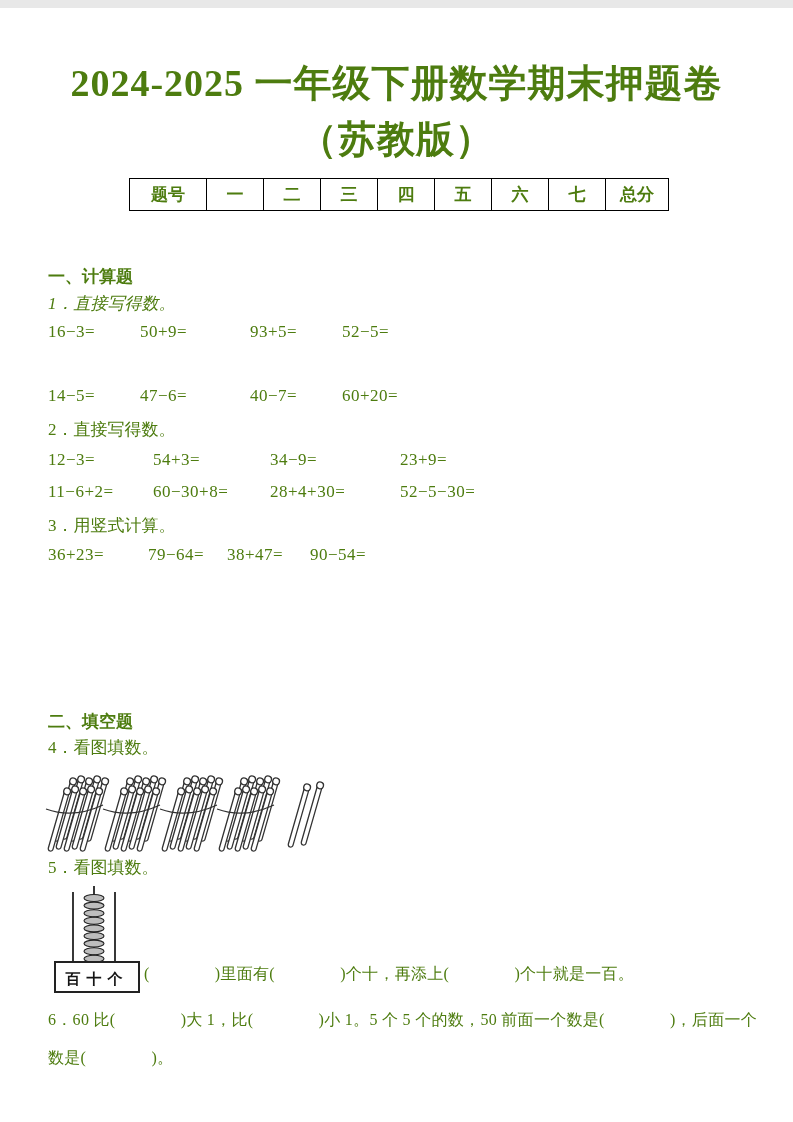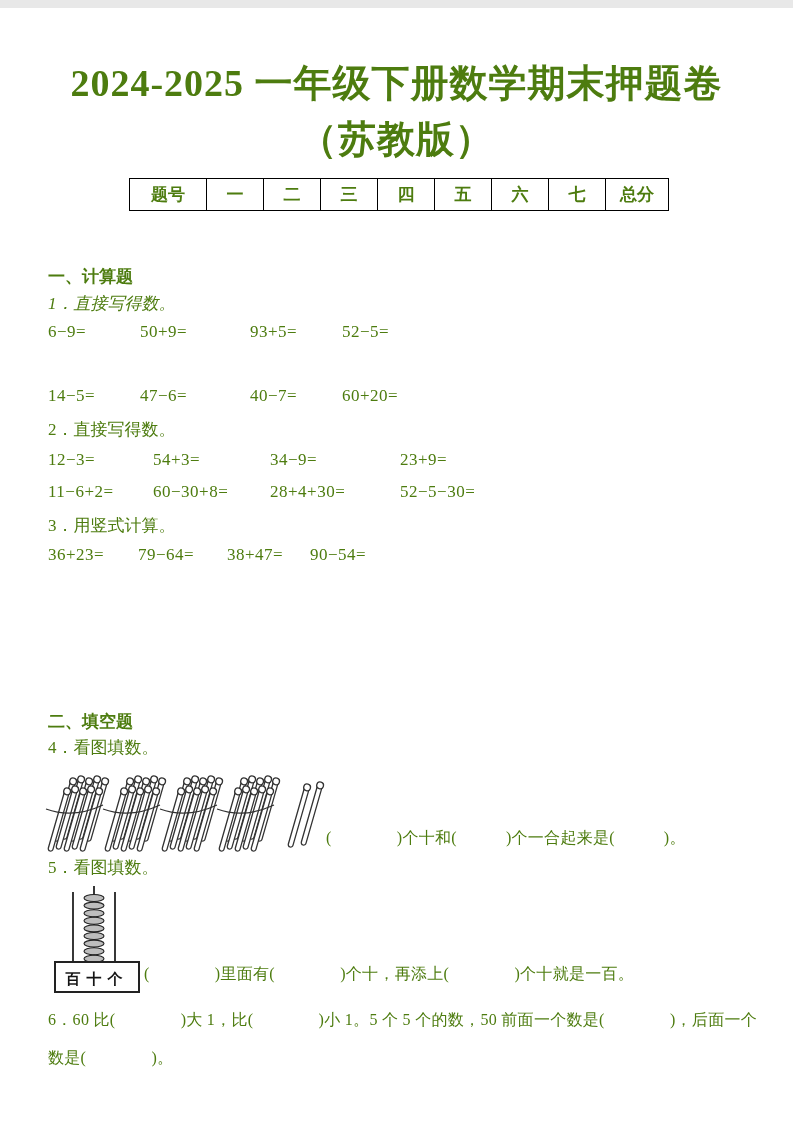--- a/index.html
+++ b/index.html
@@ -38,29 +38,29 @@
 
   <table class="abs score-table" style="top:170px;left:129px;padding-left:34px;">
     <tbody>
       <tr id="score-header-row"><td>题号</td><td>一</td><td>二</td><td>三</td><td>四</td><td>五</td><td>六</td><td>七</td><td>总分</td></tr>
     </tbody>
   </table>
 
   <div class="abs heading" style="top:257px;left:48px;">一、计算题</div>
 
   <div class="abs qlabel" style="top:284px;left:48px;font-style:italic;">1．直接写得数。</div>
-  <div class="abs eqrow" style="top:314px;left:48px;width:420px;"><span style="left: 0px;">6−9=</span><span style="left: 92px;">50+9=</span><span style="left: 202px;">93+5=</span><span style="left: 294px;">52−5=</span></div>
+  <div class="abs eqrow" style="top:314px;left:48px;width:420px;"><span style="left: 0px;">16−3=</span><span style="left: 92px;">50+9=</span><span style="left: 202px;">93+5=</span><span style="left: 294px;">52−5=</span></div>
   <div class="abs eqrow" style="top:378px;left:48px;width:420px;"><span style="left: 0px;">14−5=</span><span style="left: 92px;">47−6=</span><span style="left: 202px;">40−7=</span><span style="left: 294px;">60+20=</span></div>
 
   <div class="abs qlabel" style="top:410px;left:48px;">2．直接写得数。</div>
   <div class="abs eqrow" style="top:442px;left:48px;width:500px;"><span style="left: 0px;">12−3=</span><span style="left: 105px;">54+3=</span><span style="left: 222px;">34−9=</span><span style="left: 352px;">23+9=</span></div>
   <div class="abs eqrow" style="top:474px;left:48px;width:500px;"><span style="left: 0px;">11−6+2=</span><span style="left: 105px;">60−30+8=</span><span style="left: 222px;">28+4+30=</span><span style="left: 352px;">52−5−30=</span></div>
 
   <div class="abs qlabel" style="top:506px;left:48px;">3．用竖式计算。</div>
-  <div class="abs eqrow" style="top:537px;left:48px;width:420px;"><span style="left: 0px;">36+23=</span><span style="left: 90px;">79−64=</span><span style="left: 179px;">38+47=</span><span style="left: 262px;">90−54=</span></div>
+  <div class="abs eqrow" style="top:537px;left:48px;width:420px;"><span style="left: 0px;">36+23=</span><span style="left: 100px;">79−64=</span><span style="left: 179px;">38+47=</span><span style="left: 262px;">90−54=</span></div>
 
   <div class="abs heading" style="top:702px;left:48px;">二、填空题</div>
 
   <div class="abs qlabel" style="top:728px;left:48px;">4．看图填数。</div>
 
   <svg id="sticks-svg" class="abs" style="top:753px;left:45px;" width="300" height="96" viewBox="0 0 300 96">
       <g transform="translate(11,80) rotate(16)">
         <rect x="-2.4" y="-62" width="4.8" height="62" rx="2.4" fill="#ffffff" stroke="#333333" stroke-width="1.3"></rect>
         <circle cx="0" cy="-62" r="3.4" fill="#ffffff" stroke="#333333" stroke-width="1.3"></circle>
       </g>
@@ -227,21 +227,20 @@
       <g transform="translate(245,86) rotate(16)">
         <rect x="-2.4" y="-62" width="4.8" height="62" rx="2.4" fill="#ffffff" stroke="#333333" stroke-width="1.3"></rect>
         <circle cx="0" cy="-62" r="3.4" fill="#ffffff" stroke="#333333" stroke-width="1.3"></circle>
       </g>
       <g transform="translate(258,84) rotate(16)">
         <rect x="-2.4" y="-62" width="4.8" height="62" rx="2.4" fill="#ffffff" stroke="#333333" stroke-width="1.3"></rect>
         <circle cx="0" cy="-62" r="3.4" fill="#ffffff" stroke="#333333" stroke-width="1.3"></circle>
       </g>
     </svg>
 
-  <div class="abs blankline" style="top:820px;left:326px;">(　　　　)个十和(　　　)个一合起来是(　　　)。</div>
 
   <div class="abs qlabel" style="top:848px;left:48px;">5．看图填数。</div>
 
   <svg id="abacus-svg" class="abs" style="top:876px;left:50px;" width="102" height="118" viewBox="0 0 102 118">
       <line x1="23" y1="8" x2="23" y2="78" stroke="#222222" stroke-width="1.8"></line>
       <line x1="44" y1="2" x2="44" y2="78" stroke="#222222" stroke-width="1.8"></line>
       <line x1="65" y1="8" x2="65" y2="78" stroke="#222222" stroke-width="1.8"></line>
       <ellipse cx="44" cy="14" rx="10" ry="3.5" fill="#bdbdbd" stroke="#222222" stroke-width="1.1"></ellipse>
       <ellipse cx="44" cy="21.6" rx="10" ry="3.5" fill="#bdbdbd" stroke="#222222" stroke-width="1.1"></ellipse>
       <ellipse cx="44" cy="29.2" rx="10" ry="3.5" fill="#bdbdbd" stroke="#222222" stroke-width="1.1"></ellipse>

